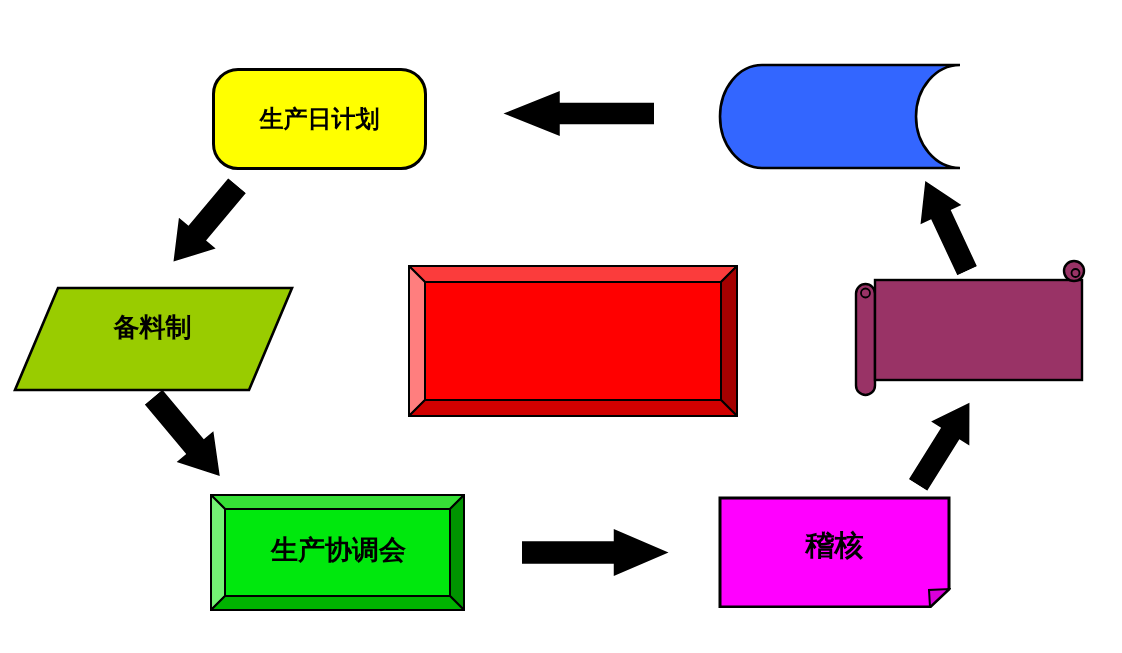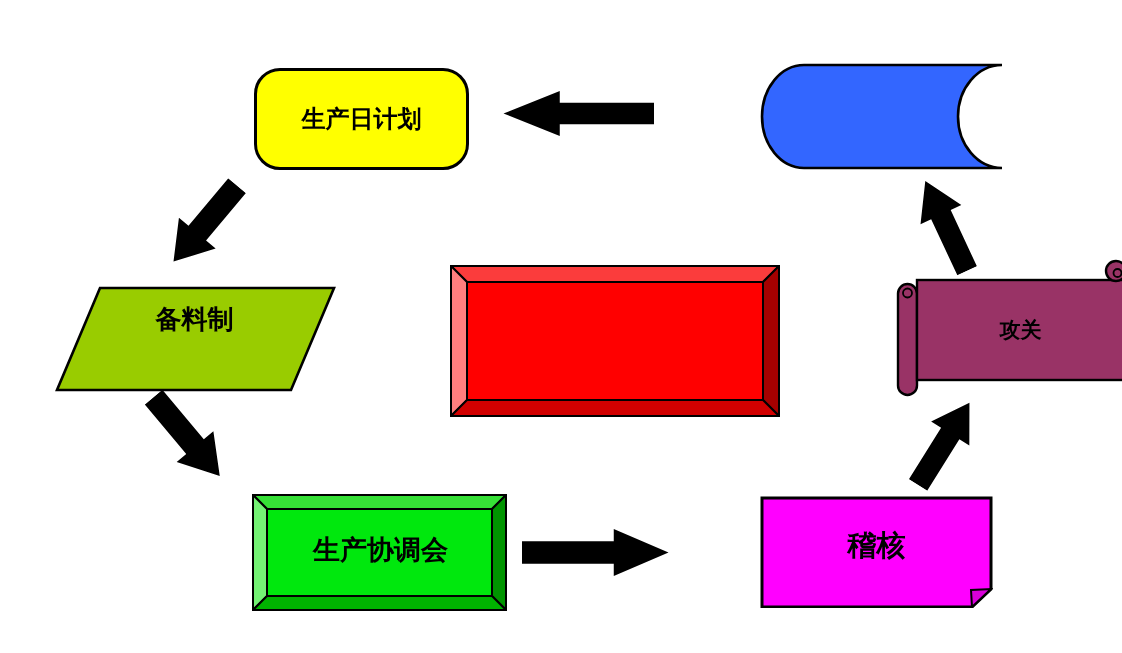--- a/index.html
+++ b/index.html
@@ -1,35 +1,35 @@
 <!DOCTYPE html>
 <html><head>
 <meta charset="utf-8">
 <style>
   html,body{margin:0;padding:0;background:#fff;}
   #canvas{
     position:relative;width:1122px;height:653px;background:#ffffff;overflow:hidden;
     font-family:"DejaVu Serif","Liberation Serif",serif;color:#000;
   }
-  .abs{position:absolute;margin-left:42px;}
+  .abs{position:absolute;}
   .node-label{
     position:absolute;display:flex;align-items:center;justify-content:center;
     font-weight:bold;text-align:center;line-height:1.1;pointer-events:none;
   }
   
   #node-daily-plan{left:212px;top:68px;width:215px;height:102px;
     background:#FFFF00;border:3px solid #000;border-radius:26px;box-sizing:border-box;
     display:flex;align-items:center;justify-content:center;}
   #node-daily-plan .node-label{position:static;font-size:24px;}
   
   #node-assessment{left:716px;top:62px;width:300px;height:112px;}
   #node-assessment .node-label{left:20px;top:0;width:205px;height:107px;font-size:22px;}
   
   #node-material-prep{left:10px;top:283px;width:292px;height:112px;}
-  #node-material-prep .node-label{left:40px;top:4px;width:205px;height:64px;font-size:26px;}
+  #node-material-prep .node-label{left:40px;top:14px;width:205px;height:64px;font-size:26px;font-family:Liberation Mono, monospace;}
   
   #node-combo{left:408px;top:265px;width:330px;height:152px;}
   #node-combo .node-label{left:17px;top:17px;width:296px;height:118px;font-size:24px;}
   
   #node-coordination{left:210px;top:494px;width:255px;height:117px;}
   #node-coordination .node-label{left:16px;top:15px;width:225px;height:87px;font-size:27px;font-family:Liberation Mono, monospace;}
   
   #node-audit{left:718px;top:496px;width:233px;height:84px;}
   #node-audit .node-label{left:0;top:8px;width:233px;height:84px;font-size:29px;}
   
@@ -96,21 +96,20 @@
   </div>
 
   <div id="node-tackle" class="abs">
     <svg viewBox="0 0 248 142" width="248" height="142">
       <rect x="6" y="28" width="19" height="111" rx="9.5" stroke="#000" stroke-width="2.4" fill="#993366"></rect>
       <circle cx="15.5" cy="37" r="4.5" fill="none" stroke="#000" stroke-width="1.8"></circle>
       <rect x="25" y="24" width="207" height="100" stroke="#000" stroke-width="2.4" fill="#993366"></rect>
       <circle cx="224" cy="15" r="10" stroke="#000" stroke-width="2.4" fill="#993366"></circle>
       <circle cx="225.5" cy="17" r="4" fill="none" stroke="#000" stroke-width="1.8"></circle>
     </svg>
-    <div class="node-label">攻关</div>
   </div>
 
   <div id="arrow-assessment-to-daily-plan" class="arrow">
     <svg viewBox="0 0 100 48" preserveAspectRatio="none">
         <path d="M 0,13 L 62,13 L 62,1 L 99,24 L 62,47 L 62,35 L 0,35 Z" fill="#000"></path>
       </svg>
   </div>
   <div id="arrow-daily-plan-to-material-prep" class="arrow">
     <svg viewBox="0 0 100 48" preserveAspectRatio="none">
         <path d="M 0,13 L 62,13 L 62,1 L 99,24 L 62,47 L 62,35 L 0,35 Z" fill="#000"></path>

